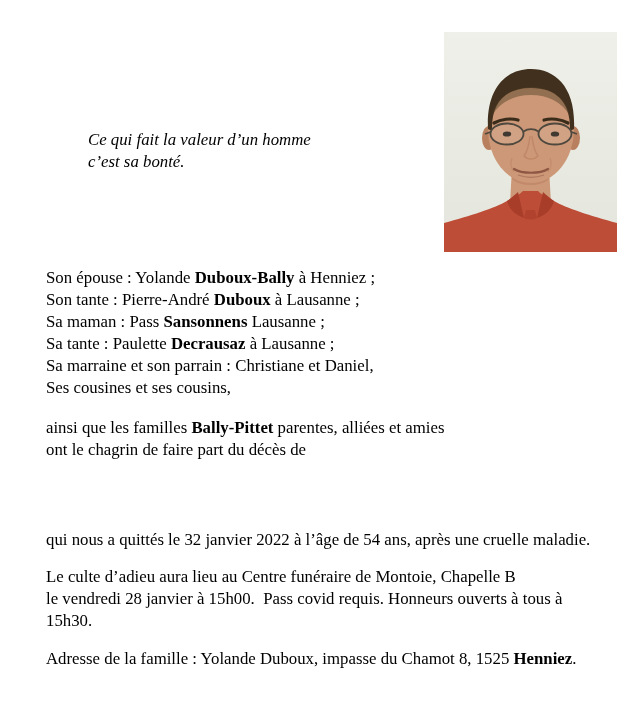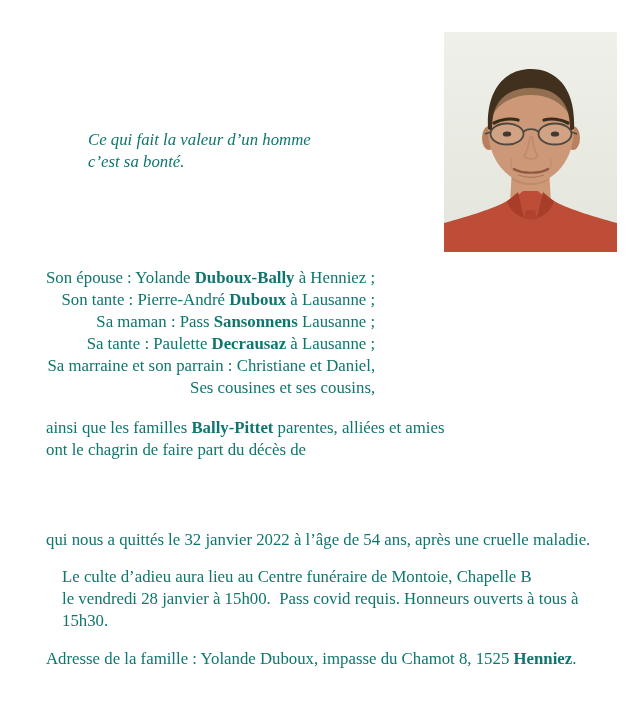--- a/index.html
+++ b/index.html
@@ -7,21 +7,21 @@
     padding: 0;
     background: #ffffff;
   }
   .page {
     position: relative;
     width: 636px;
     height: 709px;
     background: #ffffff;
     overflow: hidden;
     font-family: "Liberation Serif", serif;
-    color: #0f766e;
+    color: #000000;
   }
   .textblock {
     position: absolute;
     font-size: 16.8px;
     line-height: 22px;
   }
   .textblock .line {
     white-space: pre-wrap;
   }
   .quote {
@@ -103,40 +103,40 @@
       <path d="M74 143 C82 146 92 146 100 143" fill="none" stroke-width="1.2" opacity="0.5" stroke="#8e5744"></path>
 
       <path d="M0 220 L0 191 C26 184 51 176 63 169 C71 165 76 162 79 159 L94 159 C97 162 102 165 110 169 C122 176 147 184 173 191 L173 220 Z" fill="#bd4d36"></path>
 
       <path d="M63 169 C65 177 71 183 80 186 L74 160 C71 163 67 166 63 169 Z" fill="#a83e2a"></path>
       <path d="M110 169 C108 177 102 183 93 186 L99 160 C102 163 106 166 110 169 Z" fill="#a83e2a"></path>
       <path d="M80 186 C85 188 88 188 93 186 L91 178 L82 178 Z" opacity="0.6" fill="#a83e2a"></path>
     </svg>
   </div>
 
-  <div class="textblock" style="left:46px; top:267px;text-align:right;">
+  <div class="textblock" style="left:46px; top:267px;">
       <div class="line"><span>Son épouse : Yolande </span><b>Duboux-Bally</b><span> à Henniez ;</span></div>
       <div class="line"><span>Son tante : Pierre-André </span><b>Duboux</b><span> à Lausanne ;</span></div>
       <div class="line"><span>Sa maman : Pass </span><b>Sansonnens</b><span> Lausanne ;</span></div>
       <div class="line"><span>Sa tante : Paulette </span><b>Decrausaz</b><span> à Lausanne ;</span></div>
       <div class="line"><span>Sa marraine et son parrain : Christiane et Daniel,</span></div>
       <div class="line"><span>Ses cousines et ses cousins,</span></div>
     </div>
 
   <div class="textblock" style="left:46px; top:417px;">
       <div class="line"><span>ainsi que les familles </span><b>Bally-Pittet</b><span> parentes, alliées et amies</span></div>
       <div class="line"><span>ont le chagrin de faire part du décès de</span></div>
     </div>
 
 
   <div class="textblock" style="left:46px; top:529px;">
       <div class="line"><span>qui nous a quittés le 32 janvier 2022 à l’âge de 54 ans, après une cruelle maladie.</span></div>
     </div>
 
-  <div class="textblock" style="left:46px; top:566px;margin-left:16px;">
+  <div class="textblock" style="left:46px; top:566px;">
       <div class="line"><span>Le culte d’adieu aura lieu au Centre funéraire de Montoie, Chapelle B</span></div>
       <div class="line"><span>le vendredi 28 janvier à 15h00.  Pass covid requis. Honneurs ouverts à tous à</span></div>
       <div class="line"><span>15h30.</span></div>
     </div>
 
   <div class="textblock" style="left:46px; top:648px;">
       <div class="line"><span>Adresse de la famille : Yolande Duboux, impasse du Chamot 8, 1525 </span><b>Henniez</b><span>.</span></div>
     </div>
 
 </div>

